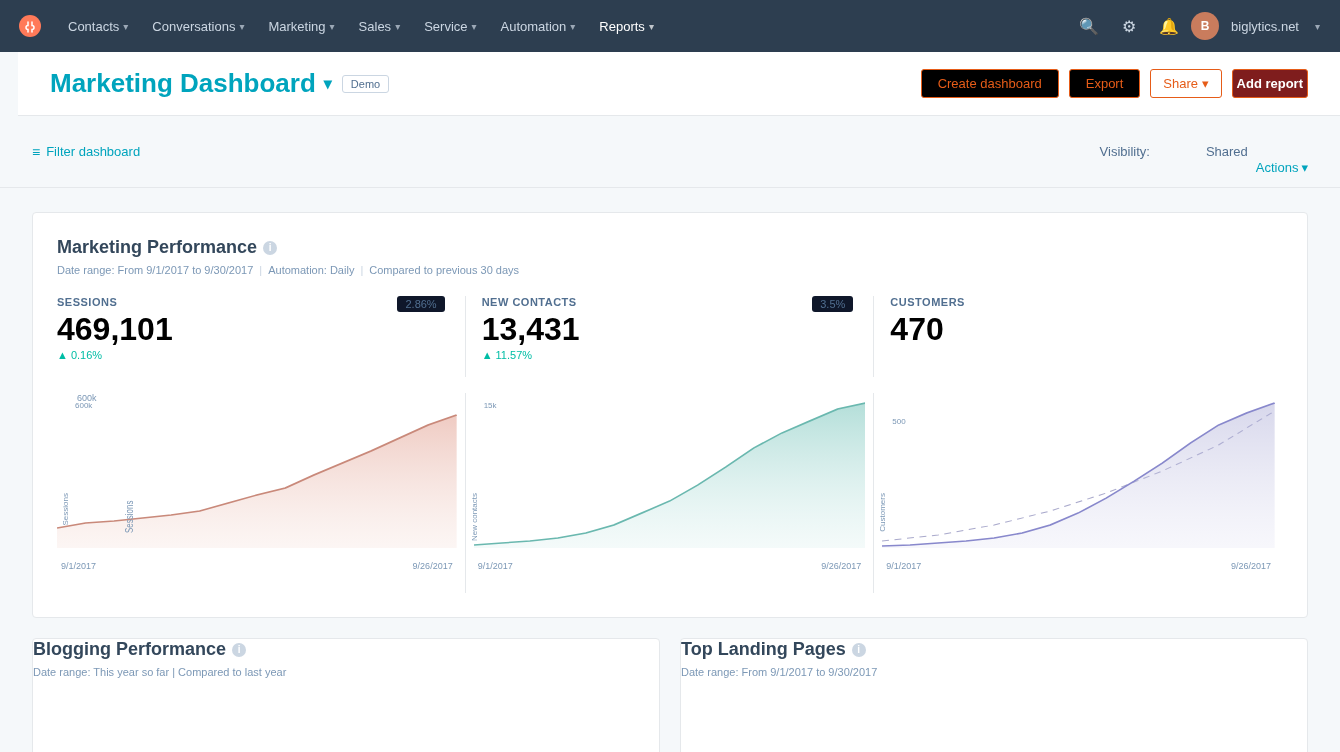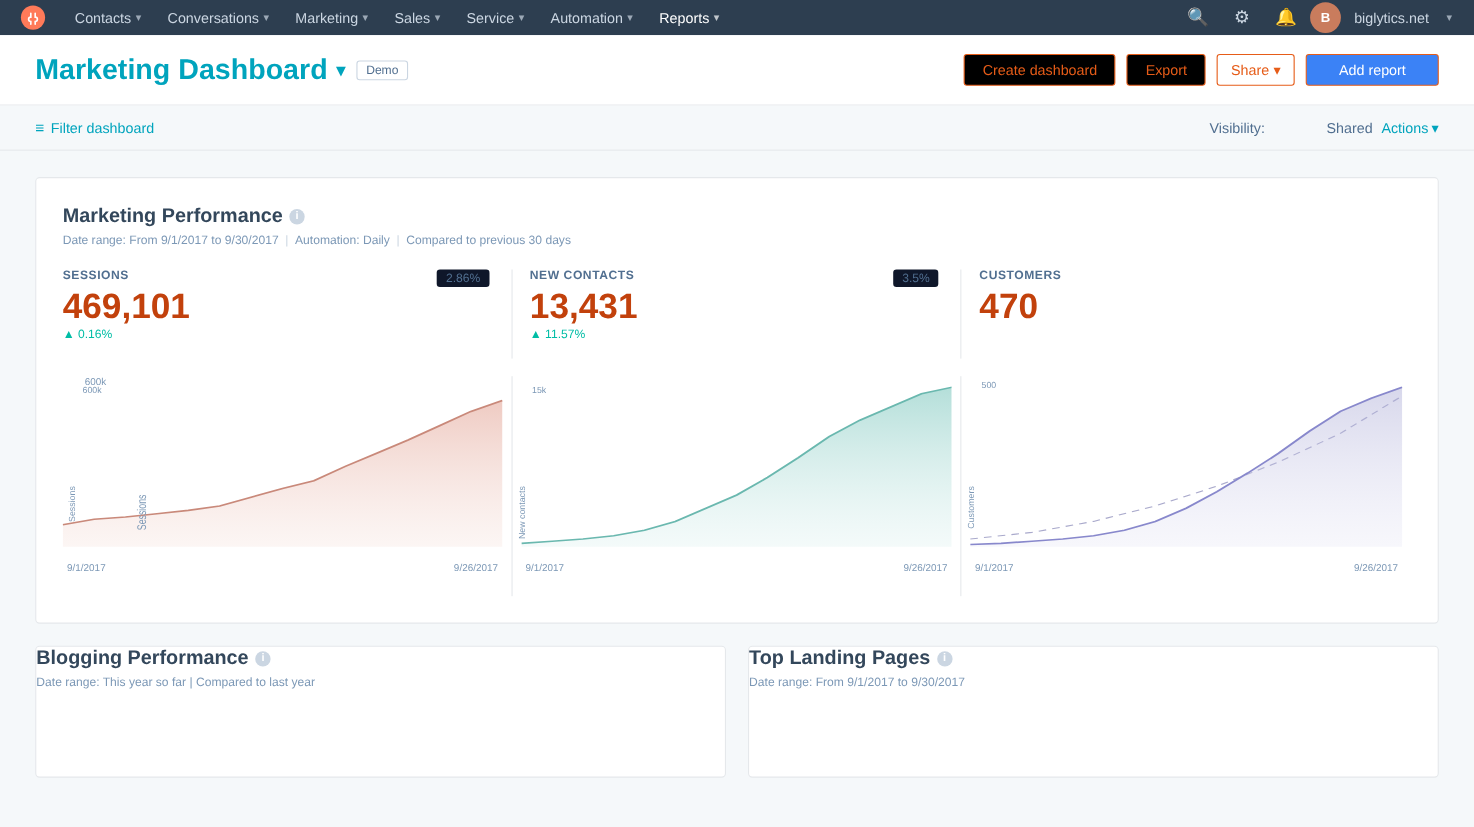--- a/index.html
+++ b/index.html
@@ -1,21 +1,21 @@
 <!DOCTYPE html>
 <html><head>
   <meta charset="utf-8">
   <style>
     * { box-sizing: border-box; margin: 0; padding: 0; }
     body { font-family: 'Helvetica Neue', Arial, sans-serif; background: #f5f8fa; color: #33475b; }
 
     
     .topnav {
       background: #2d3e50;
-      height: 32px;
+      height: 52px;
       display: flex;
       align-items: center;
       padding: 0 12px;
       gap: 0;
     }
     .topnav-logo {
       width: 36px; height: 36px;
       display: flex; align-items: center; justify-content: center;
       margin-right: 8px;
     }
@@ -65,20 +65,21 @@
     }
 
     
     .subheader {
       background: #fff;
       padding: 16px 32px;
       border-bottom: 1px solid #e5e8eb;
       display: flex;
       align-items: center;
       justify-content: space-between;
+      margin-left: 18px;
     }
     .subheader-left {
       display: flex; align-items: center; gap: 10px;
     }
     .page-title {
       color: #00a4bd;
       font-size: 26px;
       font-weight: 600;
       display: flex; align-items: center; gap: 8px;
     }
@@ -101,28 +102,28 @@
       border: 1px solid #e65c18;
       color: #e65c18;
       background: #000000;
       padding: 6px 16px;
       border-radius: 3px;
       font-size: 13px;
       cursor: pointer;
       font-weight: 500;
     }
     .btn-primary-orange {
-      background: #3b82f6;
+      background: #7f1d1d;
       color: #fff;
       border: 1px solid #e65c18;
-      padding: 6px 29px;
+      padding: 6px 4px;
       border-radius: 3px;
       font-size: 13px;
       cursor: pointer;
-      font-weight: 400;
+      font-weight: 700;
     }
     .btn-share {
       border: 1px solid #e65c18;
       color: #e65c18;
       background: #fff;
       padding: 6px 12px;
       border-radius: 3px;
       font-size: 13px;
       cursor: pointer;
       font-weight: 500;
@@ -150,20 +151,21 @@
       font-size: 13px;
       color: #516f90;
     }
     .visibility-label { color: #516f90; }
     .visibility-value { color: #516f90; font-weight: 500; margin-left: 48px; }
     .actions-link {
       color: #00a4bd;
       cursor: pointer;
       display: flex; align-items: center; gap: 3px;
       font-size: 13px;
+      margin-top: 32px;
     }
 
     
     .main-content {
       padding: 24px 32px;
       display: flex;
       flex-direction: column;
       gap: 20px;
     }
 
@@ -218,21 +220,21 @@
       font-size: 11px;
       font-weight: 600;
       color: #516f90;
       text-transform: uppercase;
       letter-spacing: 0.5px;
       margin-bottom: 4px;
     }
     .metric-value {
       font-size: 32px;
       font-weight: 700;
-      color: #c2410c;
+      color: #000000;
       line-height: 1.1;
       margin-bottom: 2px;
     }
     .metric-change {
       font-size: 11px;
       color: #00bda5;
       display: flex; align-items: center; gap: 3px;
     }
     .metric-change-up { color: #00bda5; }
     .metric-badge {
@@ -477,21 +479,21 @@
               <stop offset="100%" stop-color="#d8d8ef" stop-opacity="0.2"></stop>
             </linearGradient>
           </defs>
 
           <polyline points="0,148 40,142 80,132 120,118 160,100 200,78 240,52 280,18" fill="none" stroke="#aaaacc" stroke-width="1" stroke-dasharray="5,4"></polyline>
 
           <polygon points="0,155 0,153 20,152 40,150 60,148 80,145 100,140 120,132 140,120 160,105 180,88 200,70 220,50 240,32 260,20 280,10 280,155" fill="url(#grad3)"></polygon>
 
           <polyline points="0,153 20,152 40,150 60,148 80,145 100,140 120,132 140,120 160,105 180,88 200,70 220,50 240,32 260,20 280,10" fill="none" stroke="#8888cc" stroke-width="1.5"></polyline>
         </svg>
-        <div style="position:absolute;left:18px;top:4px;font-size:8px;color:#7c98b6;">
+        <div style="position:absolute;left:18px;top:24px;font-size:8px;color:#7c98b6;">
           <span>500</span>
         </div>
         <div style="position:absolute;left:4px;top:50%;font-size:8px;color:#7c98b6;writing-mode:vertical-rl;transform:rotate(180deg)">
           <span>Customers</span>
         </div>
         <div class="chart-x-labels">
           <span>9/1/2017</span>
           <span>9/26/2017</span>
         </div>
       </div>

